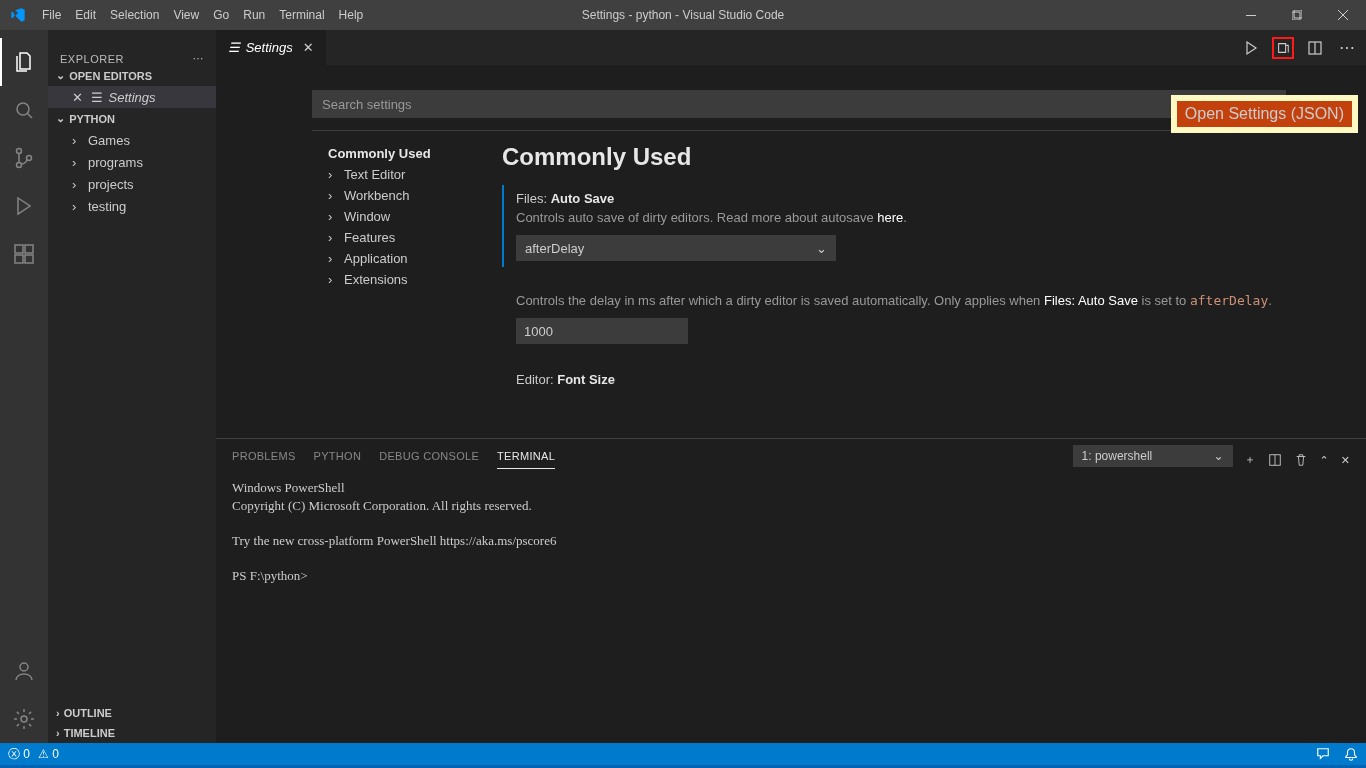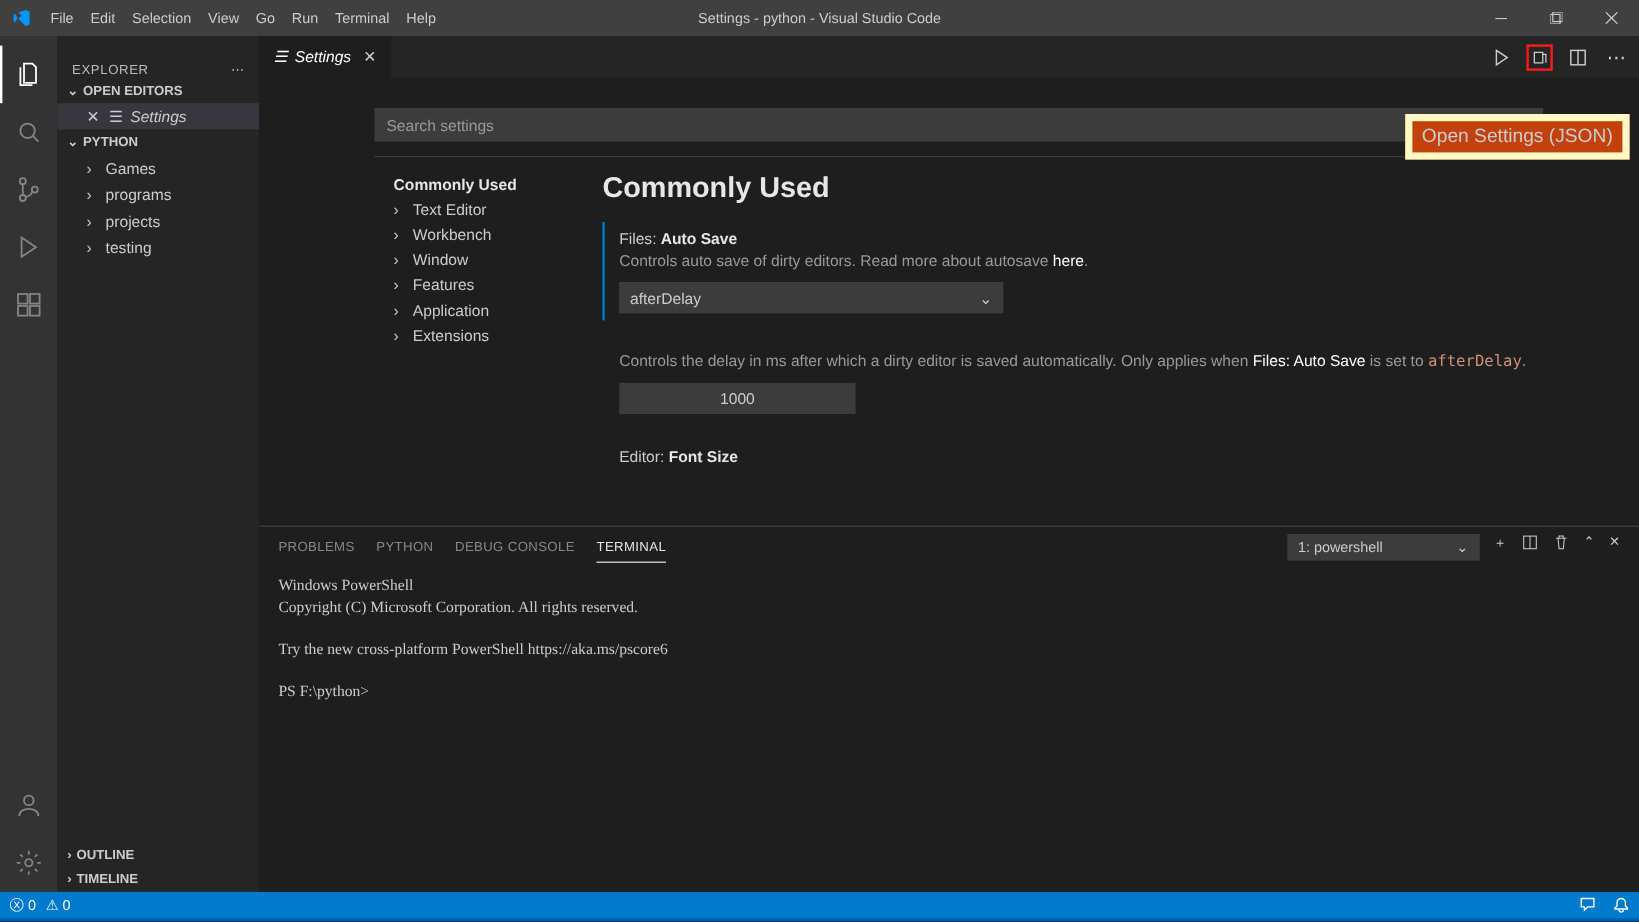--- a/index.html
+++ b/index.html
@@ -49,26 +49,26 @@
 .content { flex:1; padding-left:10px; }
 .content h2 { font-size:24px; color:#e7e7e7; font-weight:600; margin-bottom:14px; }
 .setting { border-left:2px solid transparent; padding:6px 0 6px 12px; margin-bottom:16px; }
 .setting.focused { border-left-color:#007acc; }
 .slabel { font-size:13px; color:#ccc; }
 .slabel b { color:#e7e7e7; font-weight:600; }
 .sdesc { font-size:13px; color:#999; margin-top:4px; }
 .sdesc a { color:#ffffff; text-decoration:none; }
 .sdesc code { color:#ce9178; font-family:Consolas,monospace; }
 .sel { margin-top:10px; background:#3c3c3c; border:1px solid #3c3c3c; height:26px; width:320px; padding:0 8px; font-size:13px; color:#ccc; display:flex; align-items:center; justify-content:space-between; }
-.txt-input { margin-top:10px; background:#3c3c3c; border:none; height:26px; width:197px; padding:10px 8px; font-size:13px; color:#ccc;text-align:center; }
+.txt-input { margin-top:10px; background:#3c3c3c; border:none; height:26px; width:172px; padding:10px 8px; font-size:13px; color:#ccc; }
 .panel { height:305px; border-top:1px solid #414141; background:#1e1e1e; display:flex; flex-direction:column; }
 .panel-tabs { height:34px; display:flex; align-items:center; padding:0 16px; font-size:11px; color:#888; }
 .ptab { margin-right:18px; letter-spacing:0.3px; }
 .ptab.active { color:#e7e7e7; border-bottom:1px solid #e7e7e7; padding-bottom:6px; margin-top:6px; }
-.panel-right { margin-left:auto; display:flex; align-items:flex-start; gap:12px; }
+.panel-right { margin-left:auto; display:flex; align-items:flex-end; gap:12px; }
 .term-sel { background:#3c3c3c; border:1px solid #3c3c3c; height:22px; width:160px; padding:0 8px; font-size:12px; color:#ccc; display:flex; align-items:center; justify-content:space-between; }
 .term-body { padding:6px 16px; font-family:Liberation Serif, serif; font-size:13px; color:#ccc; white-space:pre; line-height:1.35; }
 .side-bottom { margin-top:auto; }
 .statusbar { height:22px; background:#007acc; display:flex; align-items:center; font-size:12px; color:#fff; padding:0 8px; }
 .sb-right { margin-left:auto; display:flex; gap:14px; }
 svg { display:block; }
 </style>
 </head>
 <body>
 

